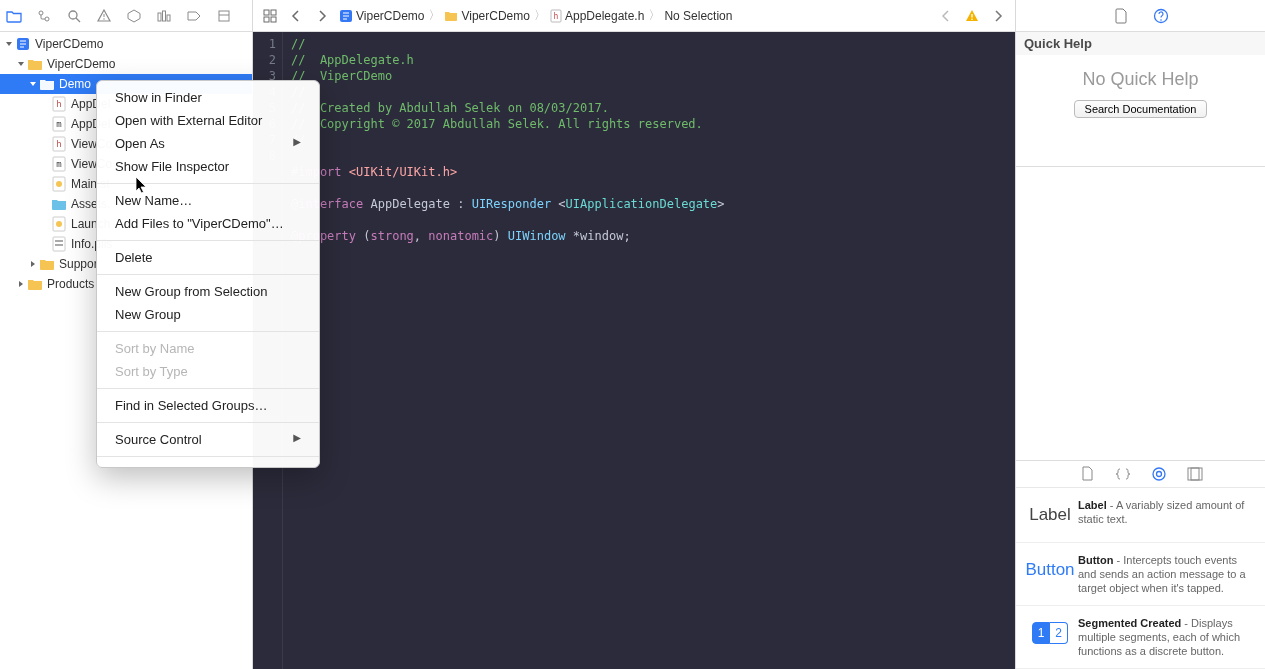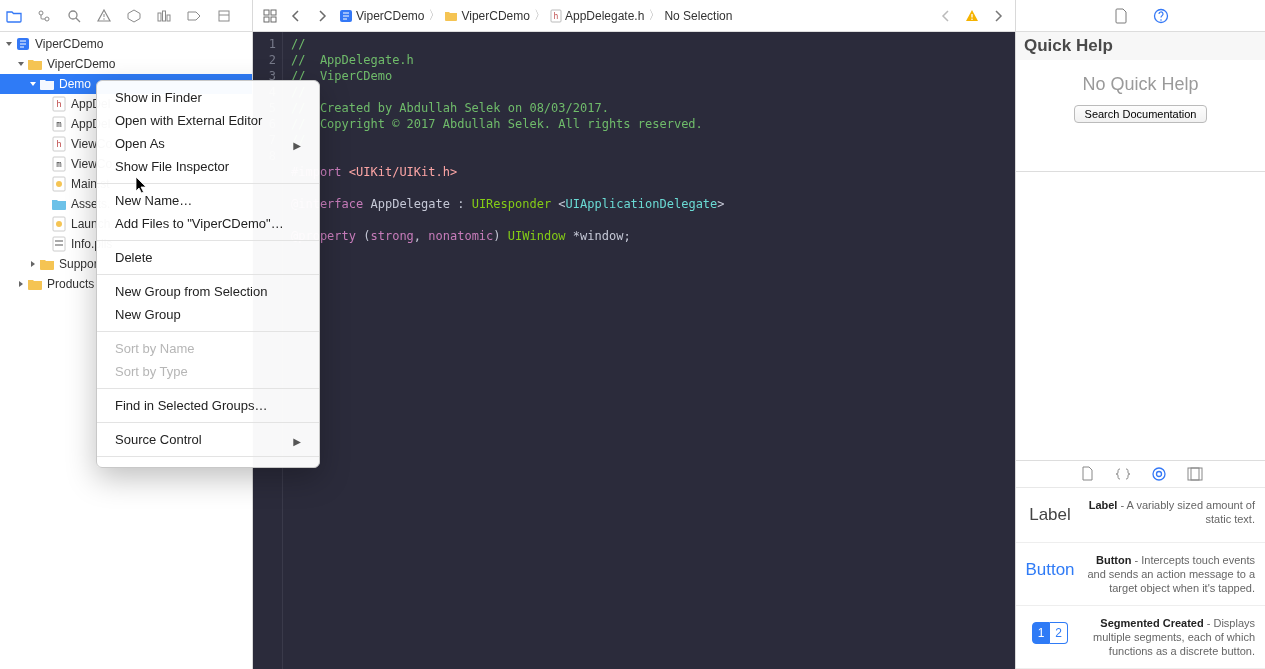--- a/index.html
+++ b/index.html
@@ -146,21 +146,21 @@
     flex: 1;
     padding: 4px 0 0 8px;
     color: #c5c8d6;
     white-space: pre;
     overflow: hidden;
   }
   .code div { height: 16px; }
   .cm-comment { color: #6fbb6a; }
   .cm-keyword { color: #c77cba; }
   .cm-string  { color: #fca5a5; }
-  .cm-type    { color: #84cc16; }
+  .cm-type    { color: #7dd3fc; }
   .cm-type2   { color: #6adad4; }
   .cm-prop    { color: #c5c8d6; }
 
   
   .inspector {
     width: 250px;
     flex: 0 0 250px;
     border-left: 1px solid #d9d9d9;
     background: #fff;
     display: flex;
@@ -175,21 +175,21 @@
     border-bottom: 1px solid #ddd;
   }
   .insp-tab {
     width: 20px; height: 20px;
     display: flex; align-items: center; justify-content: center;
     color: #7a7a7a;
     cursor: pointer;
   }
   .insp-tab.active { color: #3478f6; }
   .quickhelp-header {
-    font-size: 17px;
+    font-size: 13px;
     font-weight: 600;
     padding: 4px 8px;
     color: #4a4a4a;
     background: #f7f7f7;
   }
   .quickhelp-body {
     flex: 0 0 auto;
     display: flex;
     flex-direction: column;
     align-items: center;
@@ -250,42 +250,42 @@
     gap: 0;
   }
   .seg-box {
     width: 18px; height: 22px;
     border: 1px solid #2f7bf6;
     display: flex; align-items: center; justify-content: center;
     font-size: 12px;
   }
   .seg-box.left { background: #2f7bf6; color: #fff; border-radius: 4px 0 0 4px;}
   .seg-box.right{ color: #2f7bf6; border-radius: 0 4px 4px 0; border-left: none;}
-  .lib-text { flex: 1; font-size: 11px; color: #666; line-height: 14px; text-align: right; }
+  .lib-text { flex: 1; font-size: 11px; color: #666; line-height: 14px; }
   .lib-text b { color: #222; }
 
   
   .context-menu {
     position: absolute;
     left: 96px;
     top: 80px;
     width: 224px;
     background: rgba(255,255,255,0.97);
     border: 1px solid #c8c8c8;
     border-radius: 6px;
     box-shadow: 0 10px 30px rgba(0,0,0,0.25);
     padding: 5px 0;
     font-size: 13px;
     color: #222;
     z-index: 100;
   }
   .menu-item {
     padding: 4px 18px;
     display: flex;
-    align-items: flex-end;
+    align-items: flex-start;
     justify-content: space-between;
     cursor: default;
   }
   .menu-item.disabled { color: #b6b6b6; }
   .menu-sep {
     height: 1px;
     margin: 5px 0;
     background: #e3e3e3;
   }
   .submenu-arrow { color: #555; font-size: 10px; }

